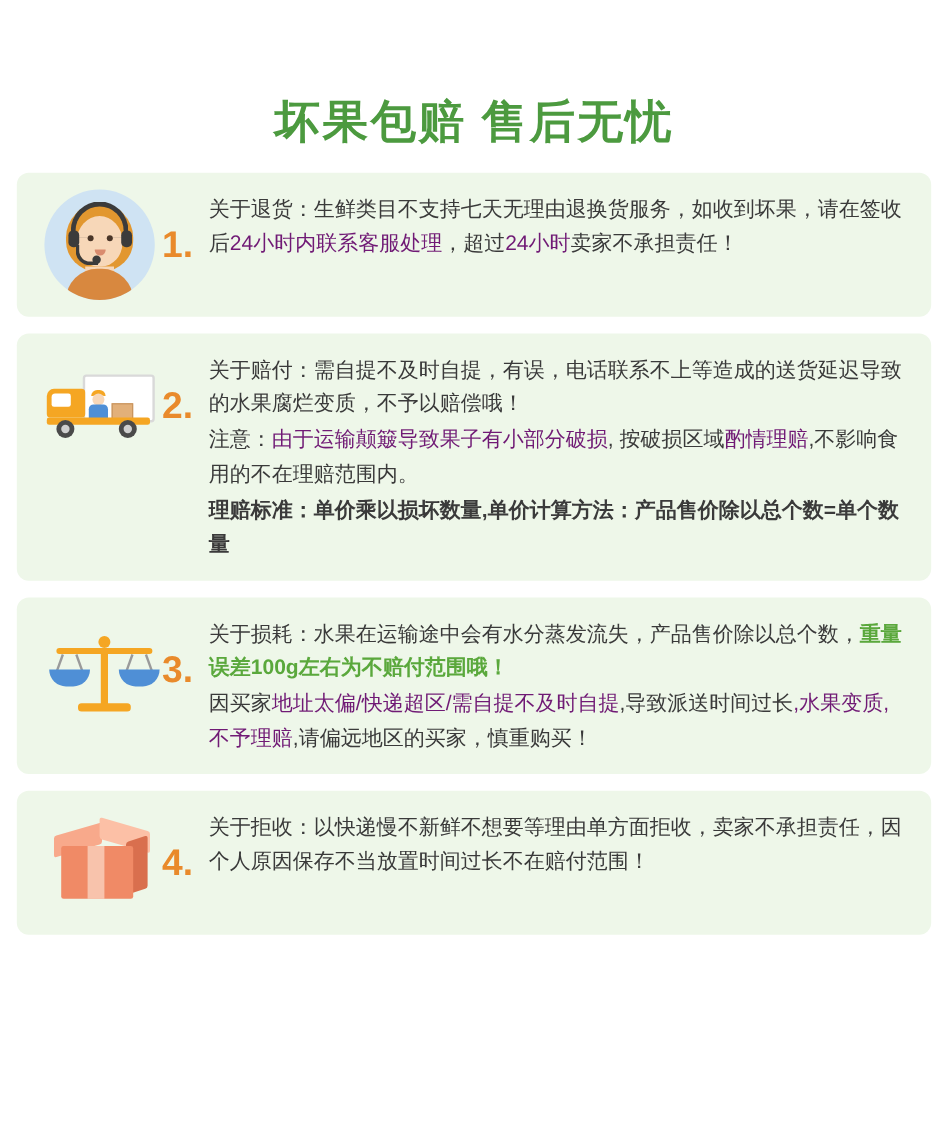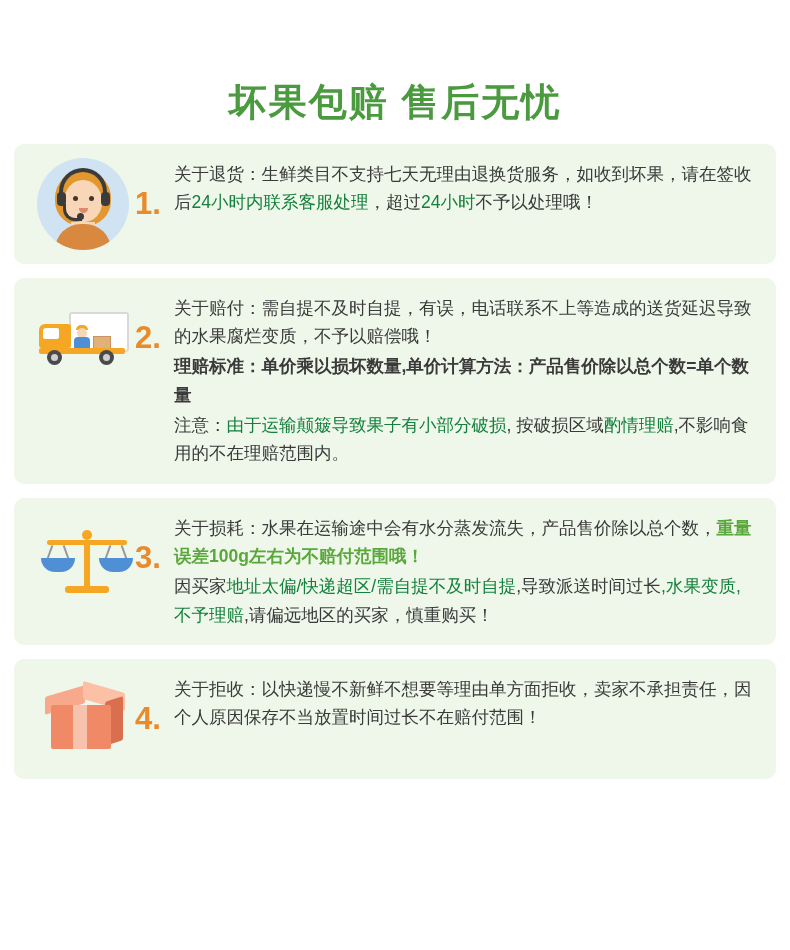--- a/index.html
+++ b/index.html
@@ -65,21 +65,21 @@
     flex: 1;
     font-size: 17.5px;
     line-height: 1.62;
     color: #3a3a3a;
     padding-top: 2px;
   }
   .text-col p {
     margin: 0 0 2px 0;
   }
   .g {
-    color: #15803d;
+    color: #701a75;
   }
   .o {
     color: #e98a2b;
   }
   .b {
     font-weight: bold;
   }
   .gb {
     color: #5aa83c;
     font-weight: bold;
@@ -348,21 +348,21 @@
           <div class="cs-ear l"></div>
           <div class="cs-ear r"></div>
           <div class="cs-mic"></div>
           <div class="cs-mic-tip"></div>
         </div>
       </div>
       <div class="num">1.</div>
     </div>
     <div class="text-col">
       <p>
-        <span>关于退货：生鲜类目不支持七天无理由退换货服务，如收到坏果，请在签收后</span><span class="g">24小时内联系客服处理</span><span>，超过</span><span class="g">24小时</span><span>不予以处理哦！</span>
+        <span>关于退货：生鲜类目不支持七天无理由退换货服务，如收到坏果，请在签收后</span><span class="g">24小时内联系客服处理</span><span>，超过</span><span class="g">24小时</span><span>卖家不承担责任！</span>
       </p>
     </div>
   </div>
 
   <div class="card">
     <div class="icon-col">
       <div class="art">
         <div class="tr">
           <div class="tr-box"></div>
           <div class="tr-pack"></div>
@@ -373,24 +373,24 @@
           <div class="tr-window"></div>
           <div class="tr-base"></div>
           <div class="tr-wheel a"></div>
           <div class="tr-wheel b"></div>
         </div>
       </div>
       <div class="num">2.</div>
     </div>
     <div class="text-col">
       <p><span>关于赔付：需自提不及时自提，有误，电话联系不上等造成的送货延迟导致的水果腐烂变质，不予以赔偿哦！</span></p>
-      <p><span class="b">理赔标准：单价乘以损坏数量,单价计算方法：产品售价除以总个数=单个数量</span></p>
       <p>
         <span>注意：</span><span class="g">由于运输颠簸导致果子有小部分破损</span><span>, 按破损区域</span><span class="g">酌情理赔</span><span>,不影响食用的不在理赔范围内。</span>
       </p>
+      <p><span class="b">理赔标准：单价乘以损坏数量,单价计算方法：产品售价除以总个数=单个数量</span></p>
     </div>
   </div>
 
   <div class="card">
     <div class="icon-col">
       <div class="art">
         <div class="sc">
           <div class="sc-top"></div>
           <div class="sc-beam"></div>
           <div class="sc-post"></div>

